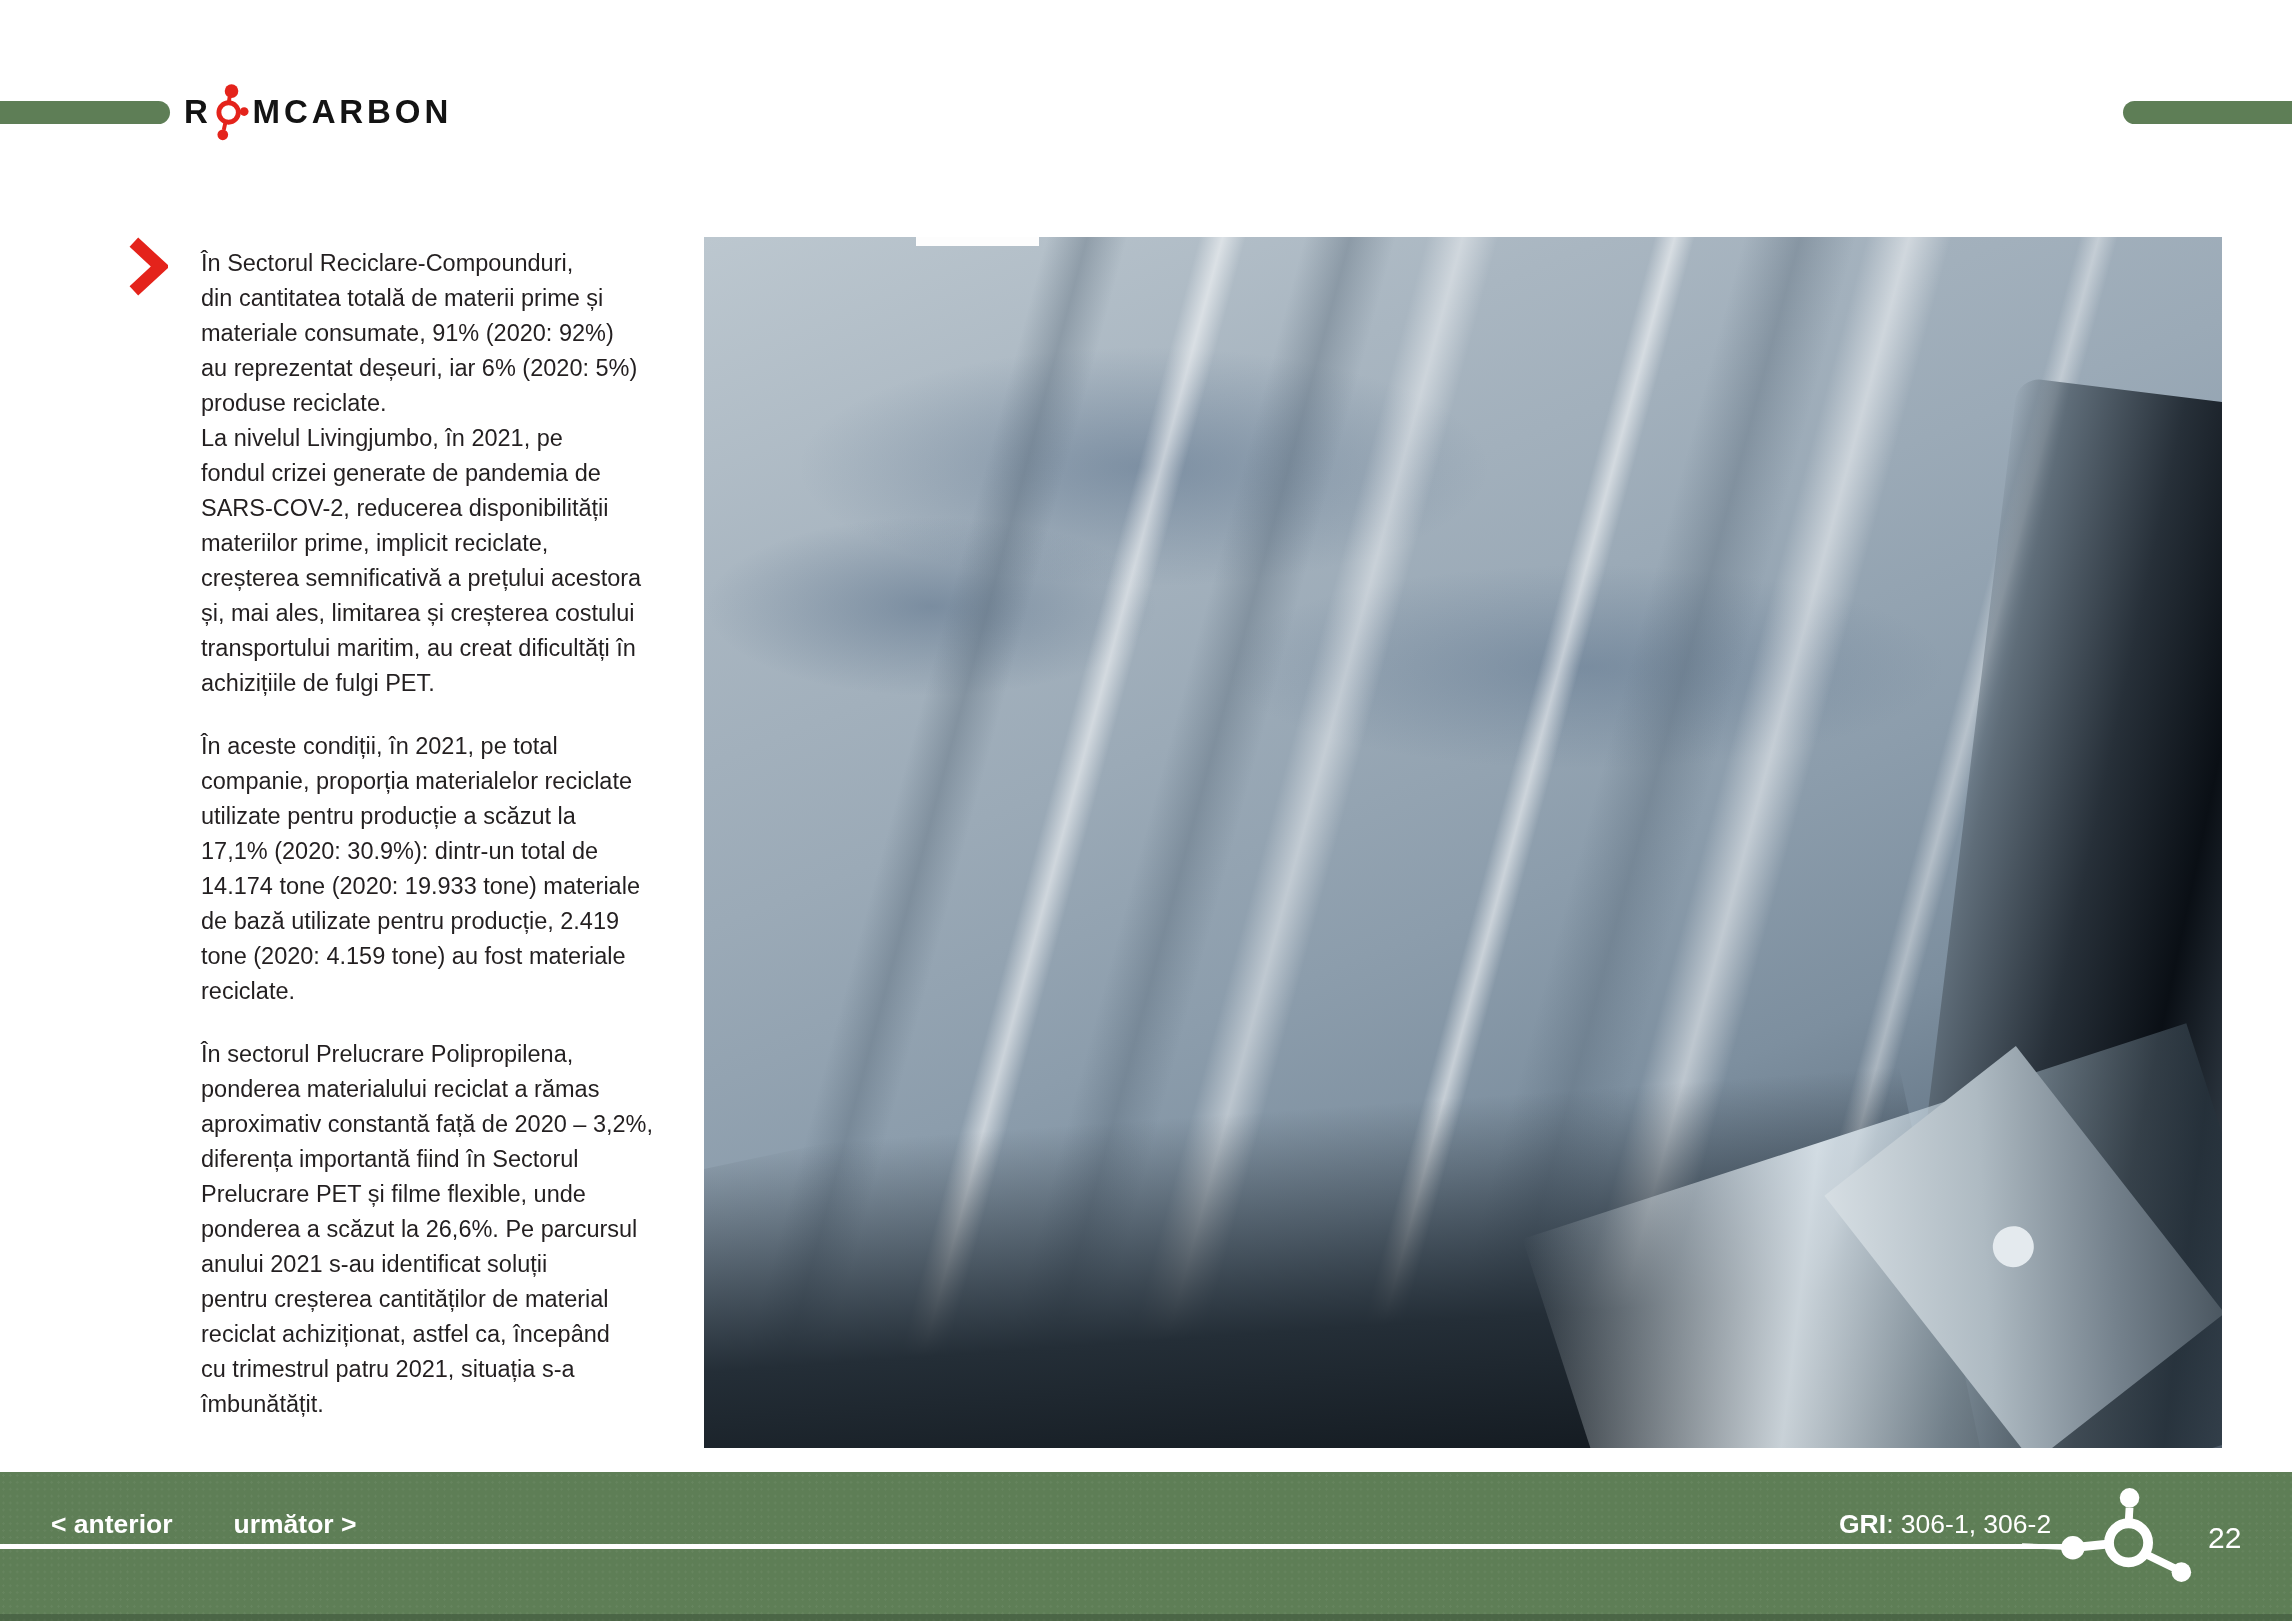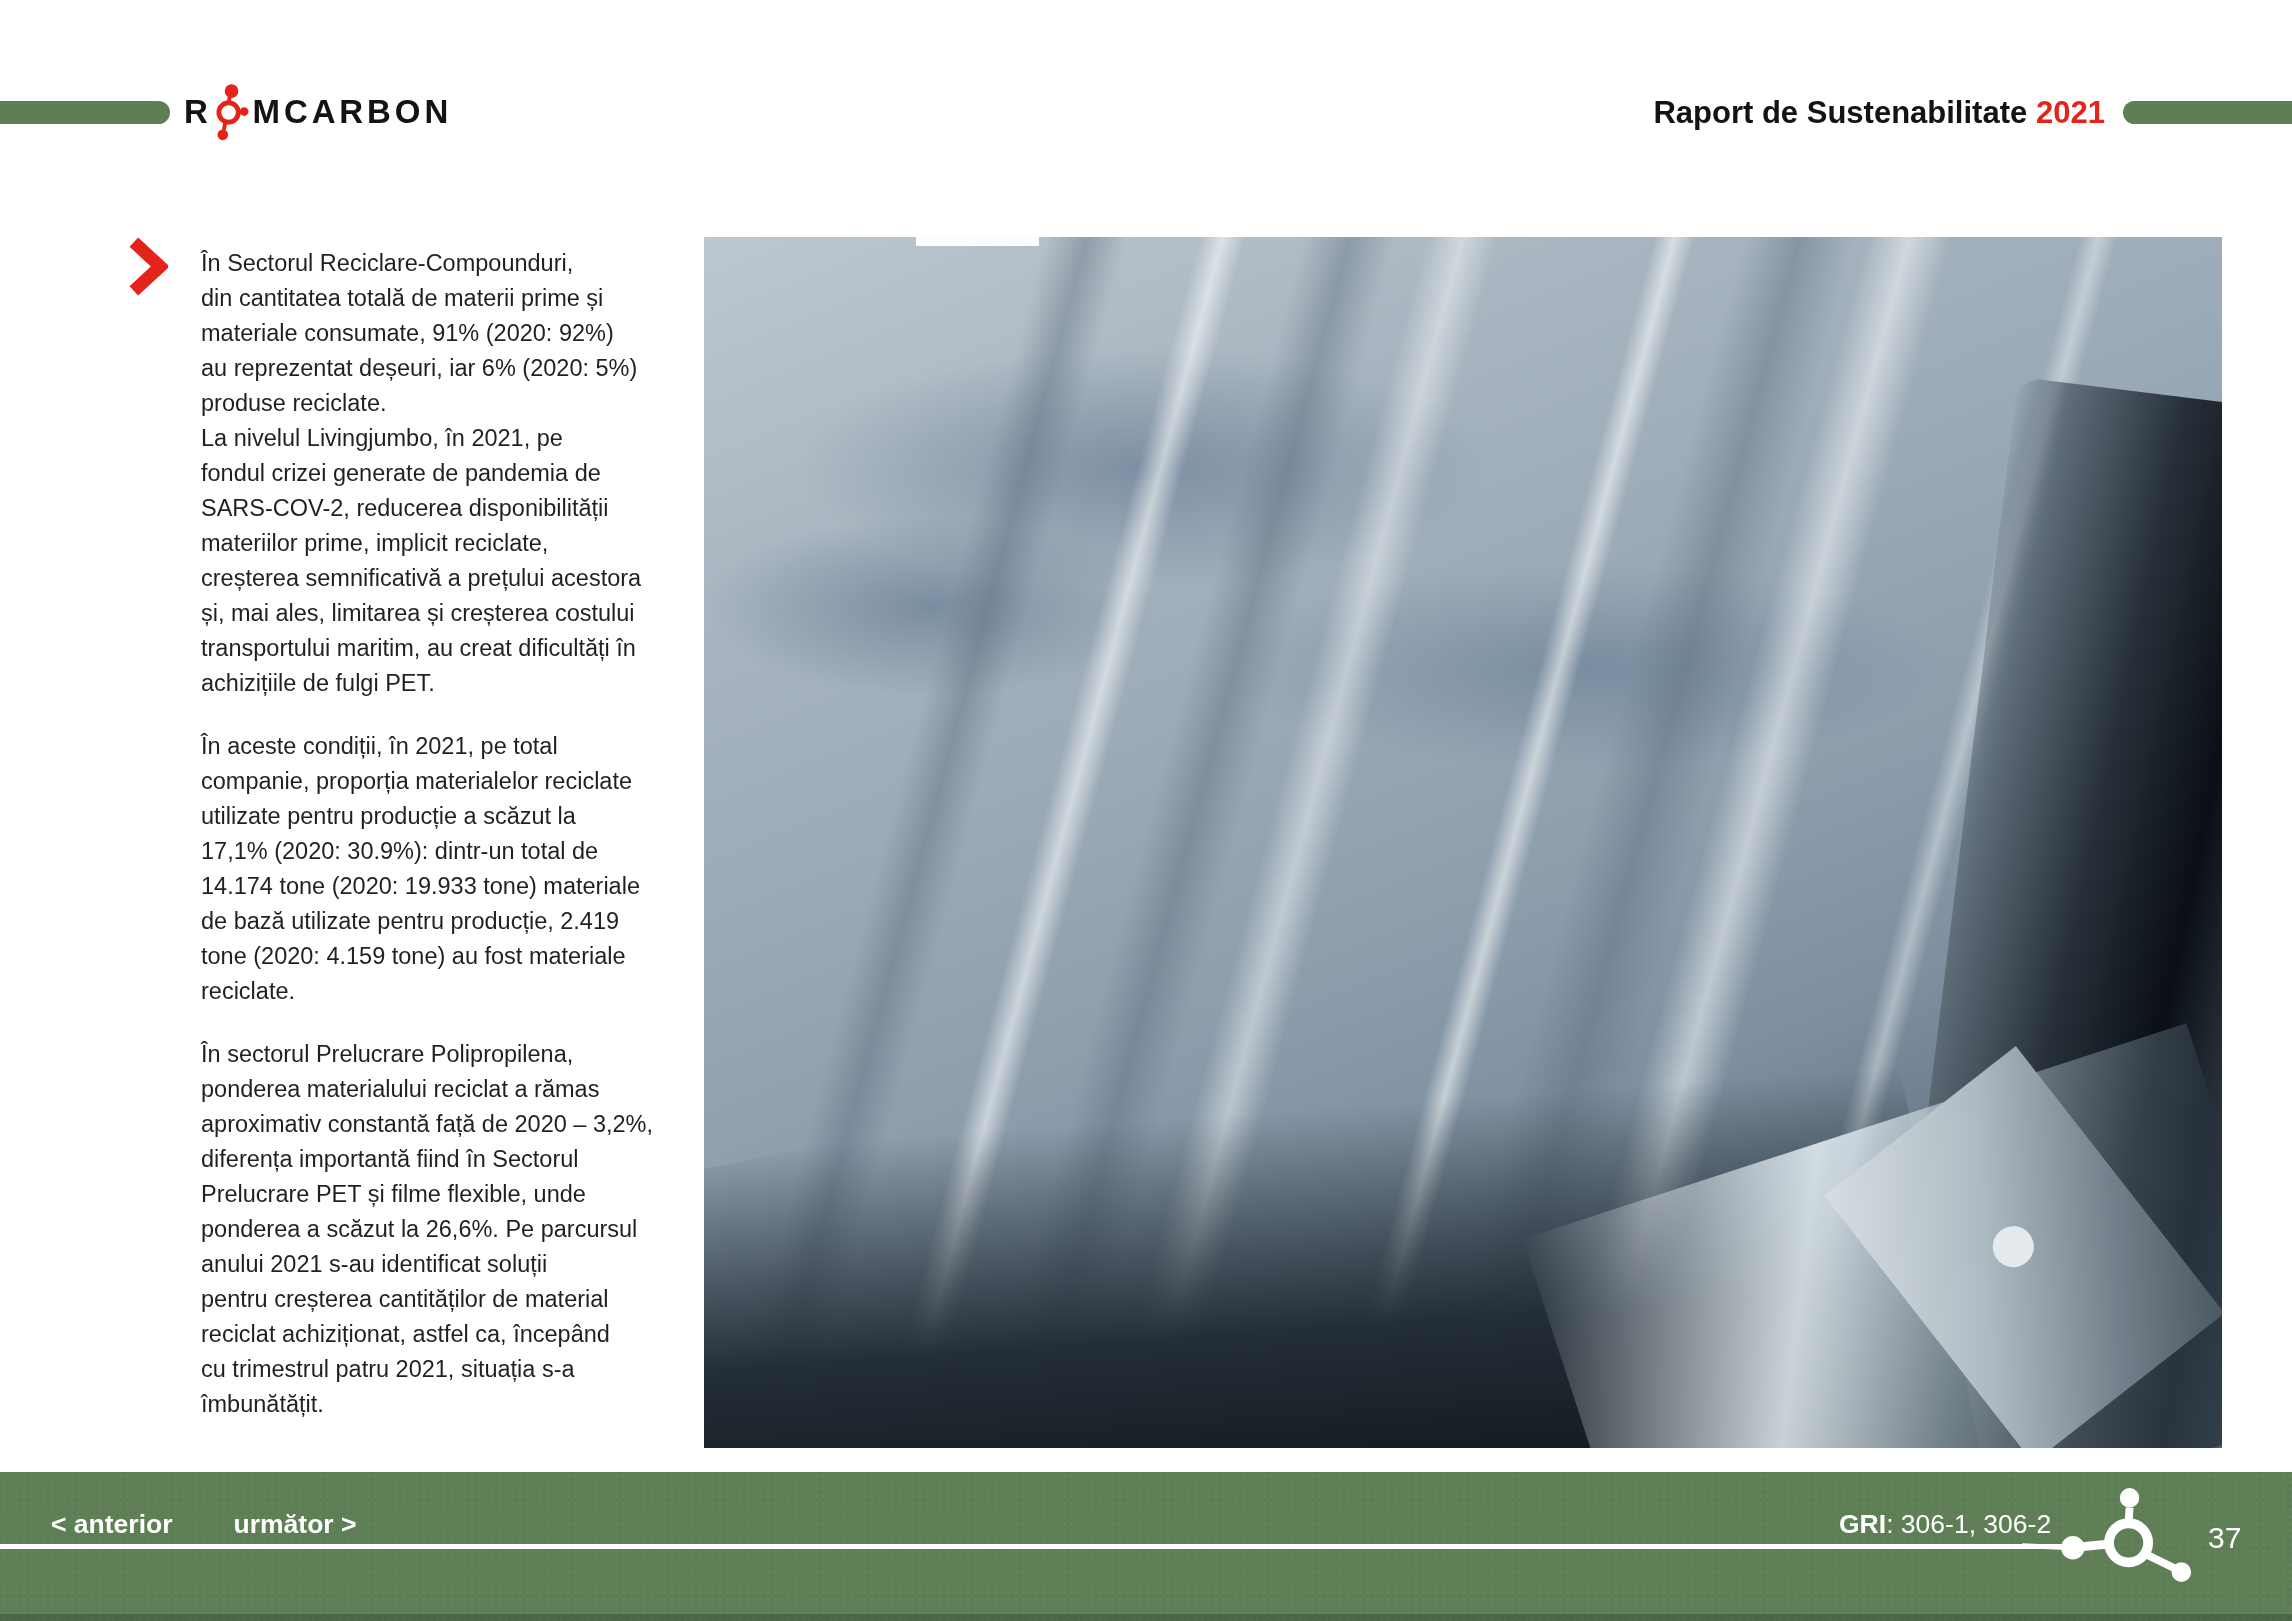--- a/index.html
+++ b/index.html
@@ -104,23 +104,20 @@
       <line x1="15" y1="16" x2="14" y2="23" stroke="#e4231b" stroke-width="4"></line>
       <circle cx="17" cy="10" r="7" fill="#e4231b"></circle>
       <circle cx="14" cy="32" r="10" fill="none" stroke="#e4231b" stroke-width="5"></circle>
       <line x1="23" y1="32" x2="26" y2="31" stroke="#e4231b" stroke-width="4"></line>
       <circle cx="30" cy="31" r="4.5" fill="#e4231b"></circle>
       <line x1="11" y1="41" x2="9" y2="50" stroke="#e4231b" stroke-width="4"></line>
       <circle cx="8" cy="55" r="5.5" fill="#e4231b"></circle>
     </svg>
     <span>MCARBON</span>
   </div>
-  <div class="report-title">
-    <span>Raport de Sustenabilitate</span><span class="year">2021</span>
-  </div>
   <div class="bar bar-right"></div>
 
   <div class="marker">
     <svg width="39" height="61" viewBox="0 0 40 62">
       <polyline points="5,6 32,31 5,56" fill="none" stroke="#e4231b" stroke-width="13" stroke-linecap="butt" stroke-linejoin="miter"></polyline>
     </svg>
   </div>
 
   <div class="article">
     <p>În Sectorul Reciclare-Compounduri,
@@ -194,16 +191,16 @@
       <line x1="0" y1="69" x2="52" y2="71" stroke="#ffffff" stroke-width="5"></line>
       <circle cx="52" cy="71" r="12" fill="#ffffff"></circle>
       <line x1="52" y1="71" x2="90" y2="67" stroke="#ffffff" stroke-width="9"></line>
       <circle cx="109" cy="66" r="20" fill="none" stroke="#ffffff" stroke-width="10"></circle>
       <line x1="110" y1="30" x2="109" y2="47" stroke="#ffffff" stroke-width="8"></line>
       <circle cx="110" cy="20" r="10" fill="#ffffff"></circle>
       <line x1="123" y1="76" x2="156" y2="92" stroke="#ffffff" stroke-width="8"></line>
       <circle cx="163" cy="96" r="10" fill="#ffffff"></circle>
     </svg>
   </div>
-  <div class="pagenum">37</div>
+  <div class="pagenum">22</div>
 
 </div>
 
 
 </body></html>

